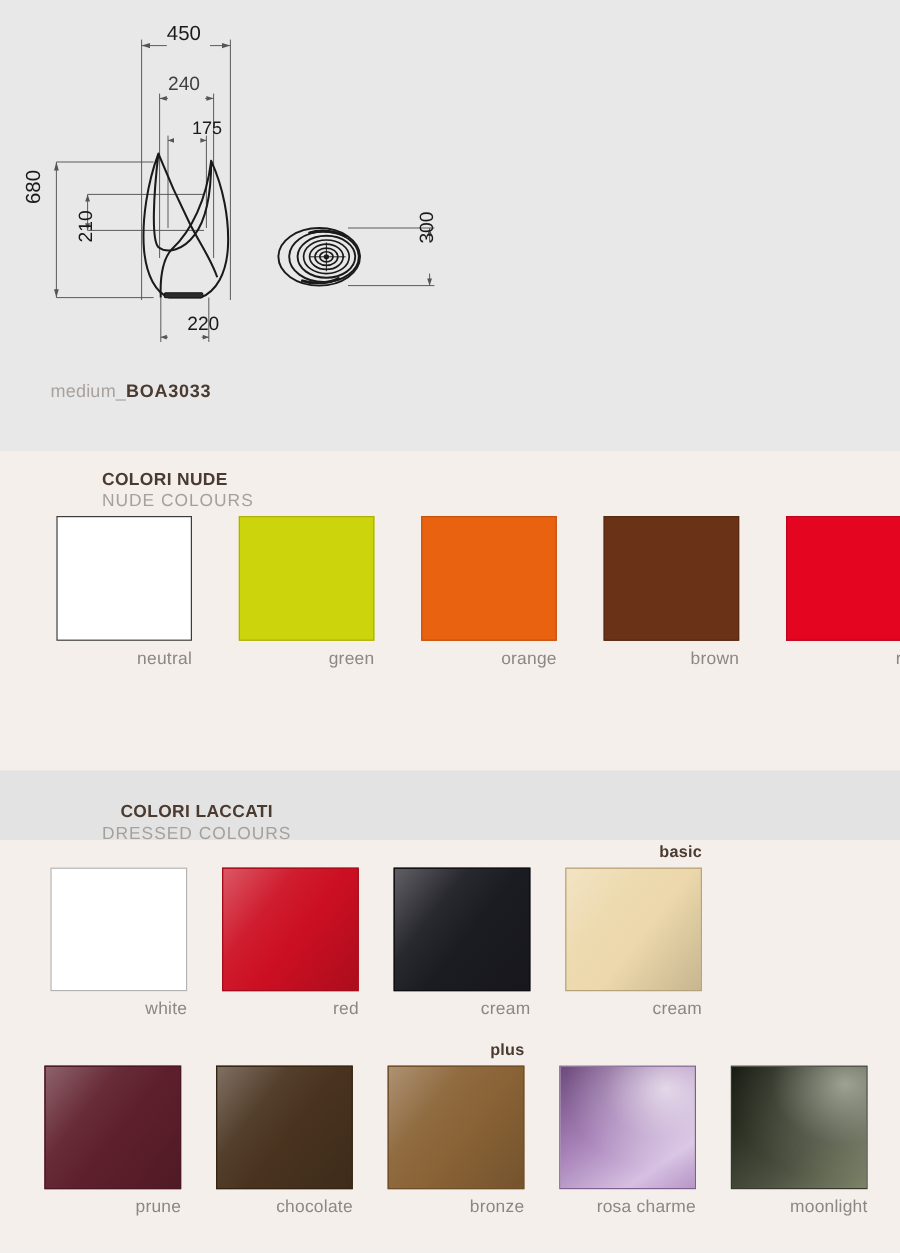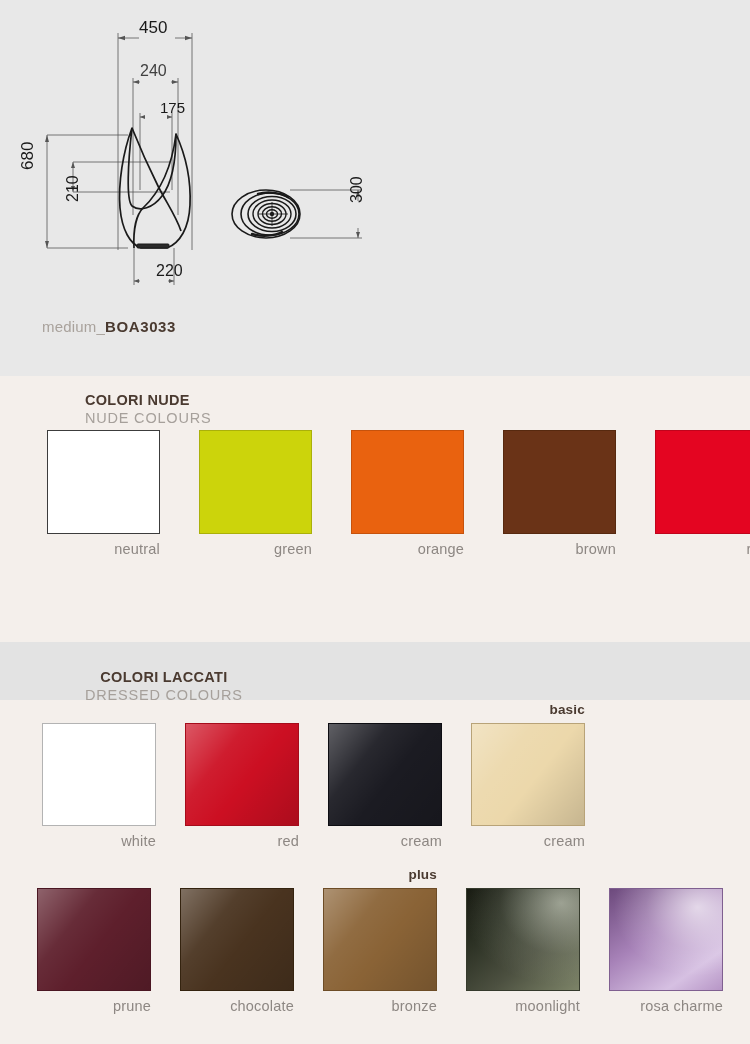--- a/index.html
+++ b/index.html
@@ -343,22 +343,22 @@
     <div class="swatch-cell">
       <div class="swatch-box" style="border: 1px solid rgb(52, 35, 15); background: linear-gradient(128deg, rgba(255, 255, 255, 0.3) 0%, rgba(255, 255, 255, 0.06) 32%, rgba(0, 0, 0, 0) 55%, rgba(0, 0, 0, 0.16) 100%), rgb(73, 51, 31);"></div>
       <div class="swatch-label">chocolate</div>
     </div>
     <div class="swatch-cell">
       <div class="group-tag">plus</div>
       <div class="swatch-box" style="border: 1px solid rgb(109, 76, 38); background: linear-gradient(128deg, rgba(255, 255, 255, 0.3) 0%, rgba(255, 255, 255, 0.06) 32%, rgba(0, 0, 0, 0) 55%, rgba(0, 0, 0, 0.16) 100%), rgb(138, 99, 54);"></div>
       <div class="swatch-label">bronze</div>
     </div>
     <div class="swatch-cell">
+      <div class="swatch-box" style="border: 1px solid rgb(127, 95, 144); background: radial-gradient(120% 110% at 78% 18%, rgba(255, 255, 255, 0.68) 0%, rgba(255, 255, 255, 0.18) 38%, rgba(255, 255, 255, 0) 62%), linear-gradient(145deg, rgb(109, 74, 125) 0%, rgb(167, 130, 184) 42%, rgb(214, 192, 226) 78%, rgb(183, 150, 198) 100%);"></div>
+      <div class="swatch-label">rosa charme</div>
+    </div>
+    <div class="swatch-cell">
       <div class="swatch-box" style="border: 1px solid rgb(53, 58, 44); background: radial-gradient(130% 120% at 84% 14%, rgba(235, 240, 225, 0.55) 0%, rgba(235, 240, 225, 0.1) 42%, rgba(0, 0, 0, 0) 68%), linear-gradient(140deg, rgb(21, 24, 15) 0%, rgb(44, 49, 36) 30%, rgb(76, 80, 64) 62%, rgb(125, 132, 104) 100%);"></div>
       <div class="swatch-label">moonlight</div>
     </div>
-    <div class="swatch-cell">
-      <div class="swatch-box" style="border: 1px solid rgb(127, 95, 144); background: radial-gradient(120% 110% at 78% 18%, rgba(255, 255, 255, 0.68) 0%, rgba(255, 255, 255, 0.18) 38%, rgba(255, 255, 255, 0) 62%), linear-gradient(145deg, rgb(109, 74, 125) 0%, rgb(167, 130, 184) 42%, rgb(214, 192, 226) 78%, rgb(183, 150, 198) 100%);"></div>
-      <div class="swatch-label">rosa charme</div>
-    </div>
   </div>
 
 </div>
 
 </body></html>

